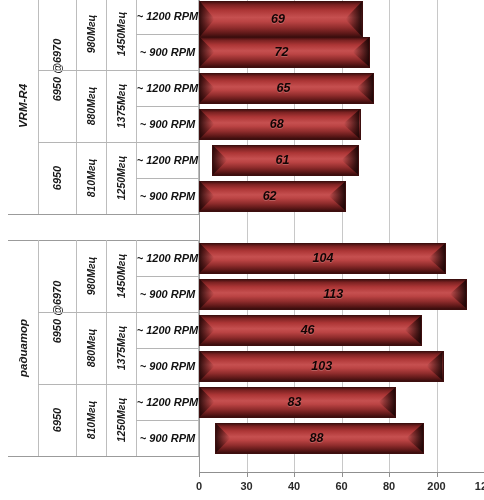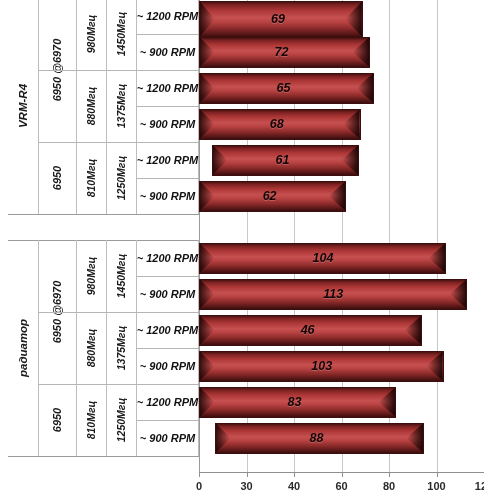--- a/index.html
+++ b/index.html
@@ -348,17 +348,17 @@
       <div class="x-tick-label" style="left: 199px;">0</div>
       <div class="x-tick" style="left: 246.5px;"></div>
       <div class="x-tick-label" style="left: 246.5px;">30</div>
       <div class="x-tick" style="left: 294px;"></div>
       <div class="x-tick-label" style="left: 294px;">40</div>
       <div class="x-tick" style="left: 341.5px;"></div>
       <div class="x-tick-label" style="left: 341.5px;">60</div>
       <div class="x-tick" style="left: 389px;"></div>
       <div class="x-tick-label" style="left: 389px;">80</div>
       <div class="x-tick" style="left: 436.5px;"></div>
-      <div class="x-tick-label" style="left: 436.5px;">100</div>
+      <div class="x-tick-label" style="left: 436.5px;">200</div>
       <div class="x-tick-label" style="left: 484px;">120</div>
     </div>
 
 </div>
 
 </body></html>

